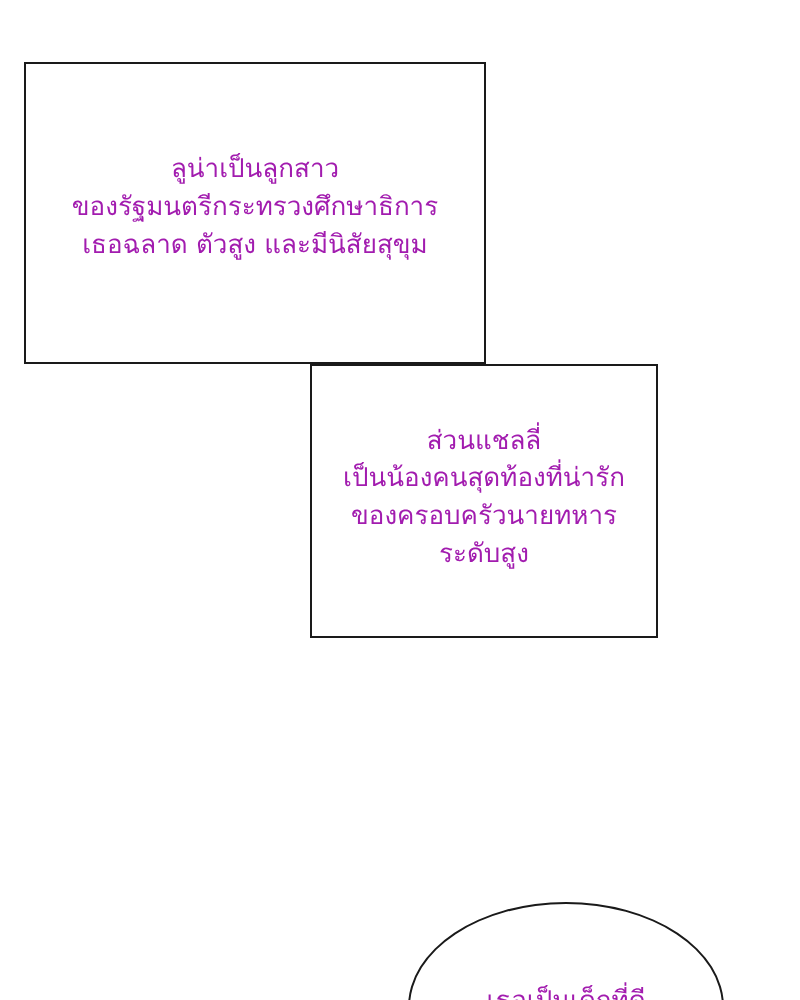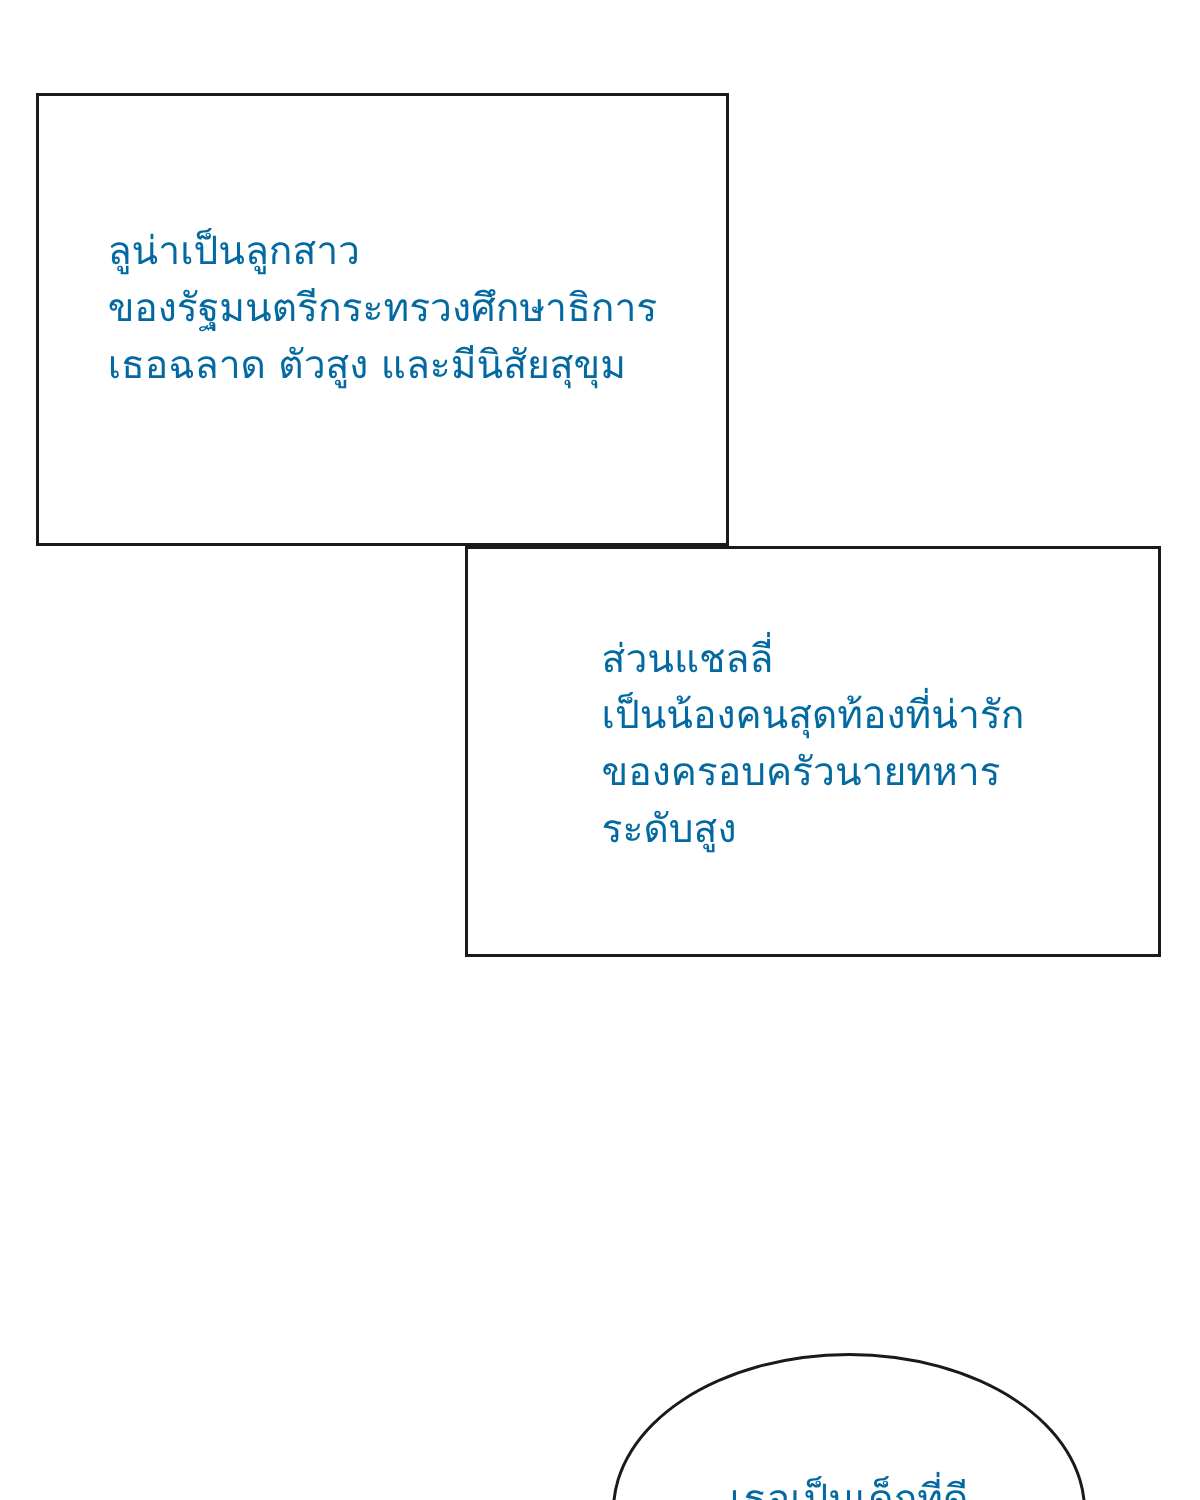--- a/index.html
+++ b/index.html
@@ -20,45 +20,45 @@
     position: absolute;
     background: #ffffff;
     border: 2px solid #1a1a1a;
     box-sizing: border-box;
     display: flex;
     align-items: center;
     justify-content: center;
   }
 
   .panel-text {
-    text-align: left;
+    text-align: center;
     line-height: 1.45;
     white-space: pre-line;
-    color: #0369a1;
+    color: #a21caf;
   }
 
   
   #box-1 {
     left: 24px;
     top: 62px;
     width: 462px;
     height: 302px;
     z-index: 2;
   }
   #box-1 .panel-text {
     font-size: 26px;
     padding: 0 10px;
     transform: translateY(-6px);
   }
 
   
   #box-2 {
     left: 310px;
     top: 364px;
-    width: 464px;
+    width: 348px;
     height: 274px;
     z-index: 3;
   }
   #box-2 .panel-text {
     font-size: 26px;
     padding: 0 12px;
     transform: translateY(-4px);
   }
 
   

